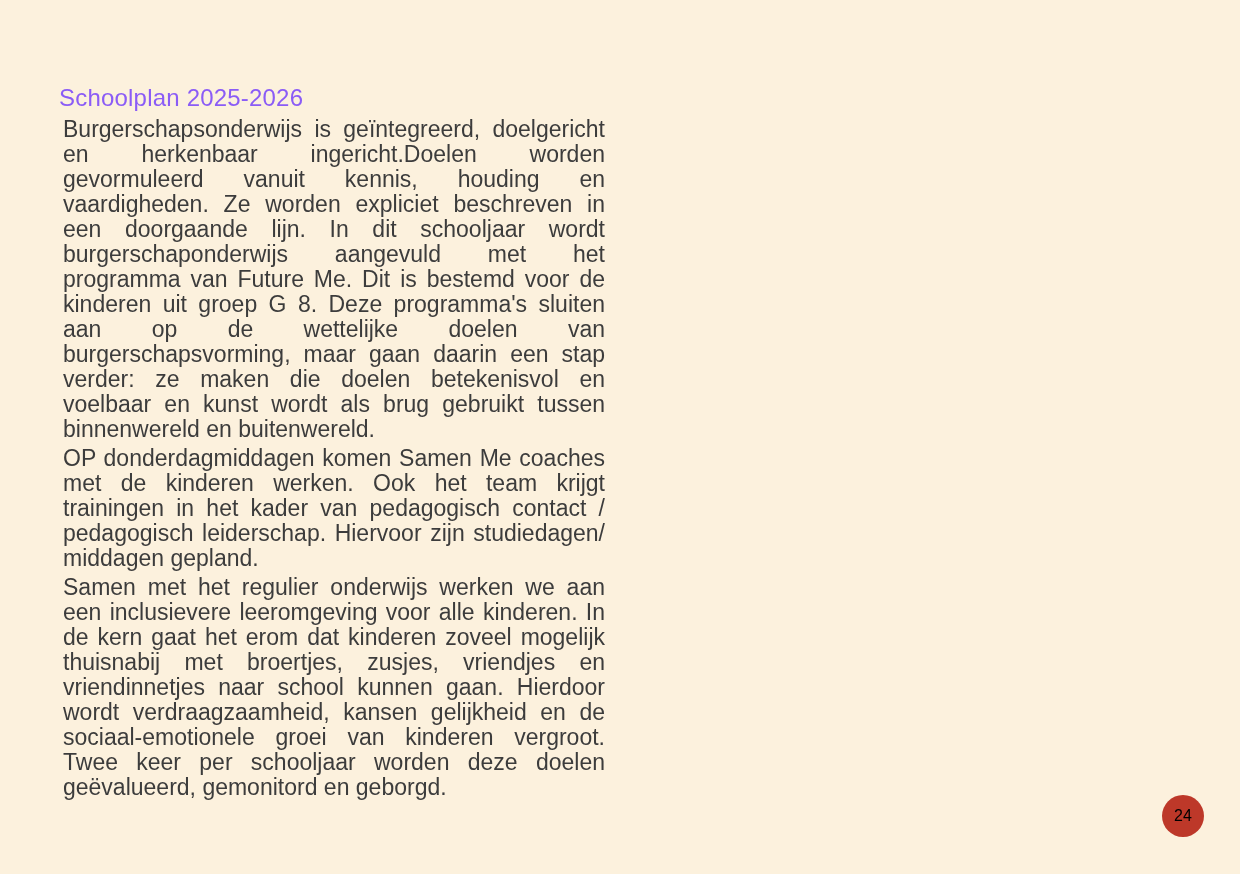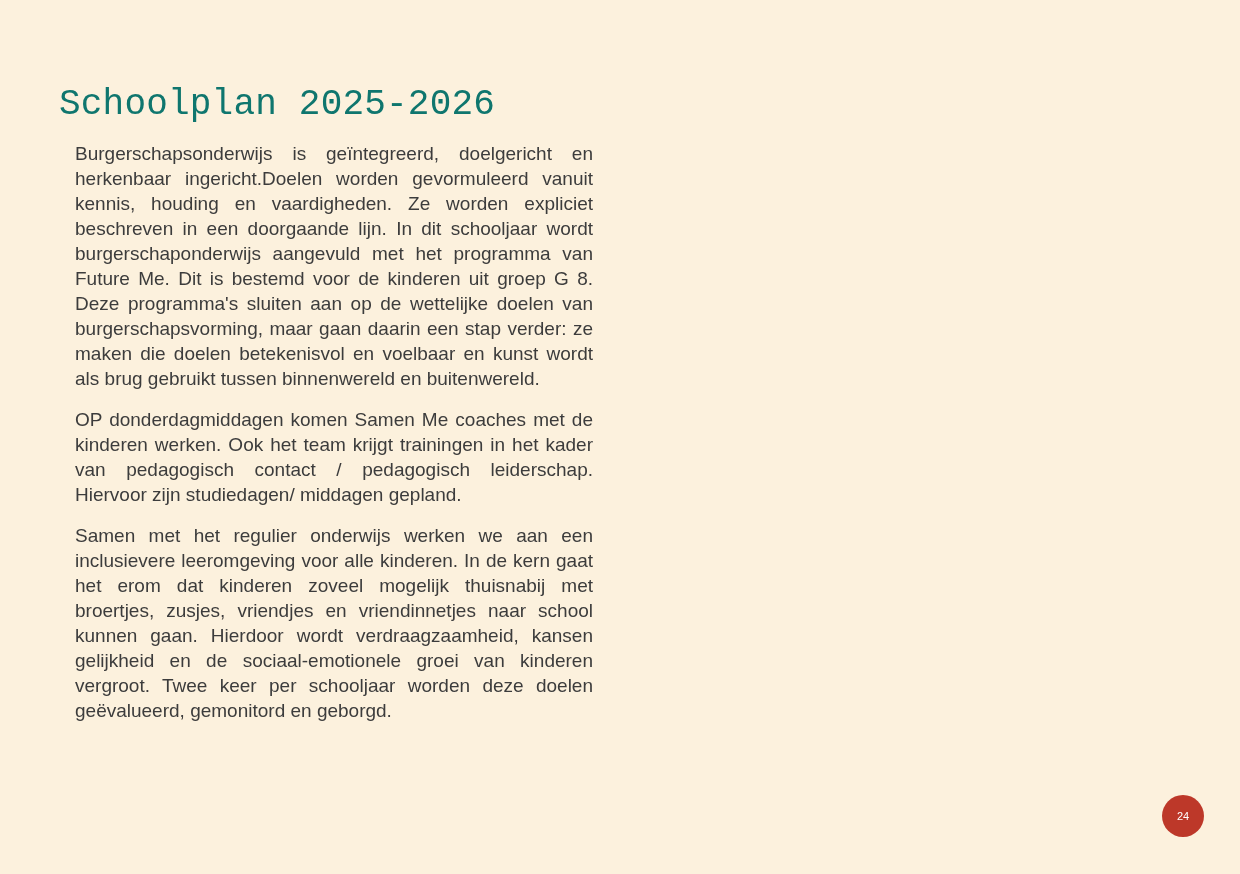--- a/index.html
+++ b/index.html
@@ -20,50 +20,50 @@
     height: 874px;
   }
   .content {
     position: absolute;
     left: 59px;
     top: 84px;
     width: 550px;
   }
   .page-title {
     margin: 0 0 5px 0;
-    font-size: 36px;
+    font-size: 24px;
     font-weight: 400;
     letter-spacing: 0.2px;
-    color: #0f766e;
-    font-family: Liberation Mono, monospace;
+    color: #8b5cf6;
+    font-family: Liberation Sans, sans-serif;
   }
   .body-paragraph {
-    margin: 16px;
-    font-size: 19px;
+    margin: 4px;
+    font-size: 23px;
     line-height: 25px;
     color: #3c3c3c;
     text-align: justify;
     text-justify: inter-word;
     font-family: "Liberation Sans", sans-serif;
   }
   .page-number-badge {
     position: absolute;
     left: 1162px;
     top: 795px;
     width: 42px;
     height: 42px;
     border-radius: 50%;
     background: #bd3829;
     display: flex;
     align-items: center;
     justify-content: center;
   }
   .page-number-text {
-    color: #ffffff;
-    font-size: 11px;
+    color: #000000;
+    font-size: 16px;
     line-height: 1;
     font-family: "Liberation Sans", sans-serif;
   }
 </style>
 </head>
 <body>
 
 <div class="page">
   <div class="content">
     <h1 class="page-title">Schoolplan 2025-2026</h1>

